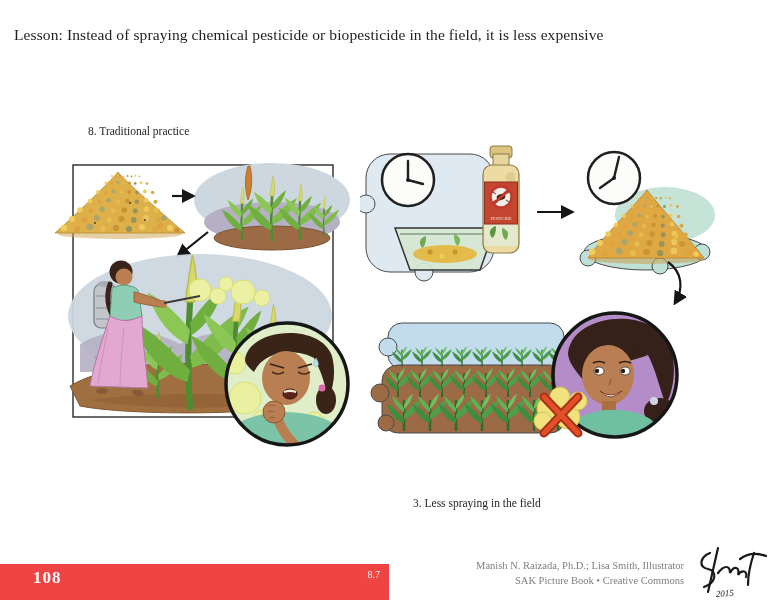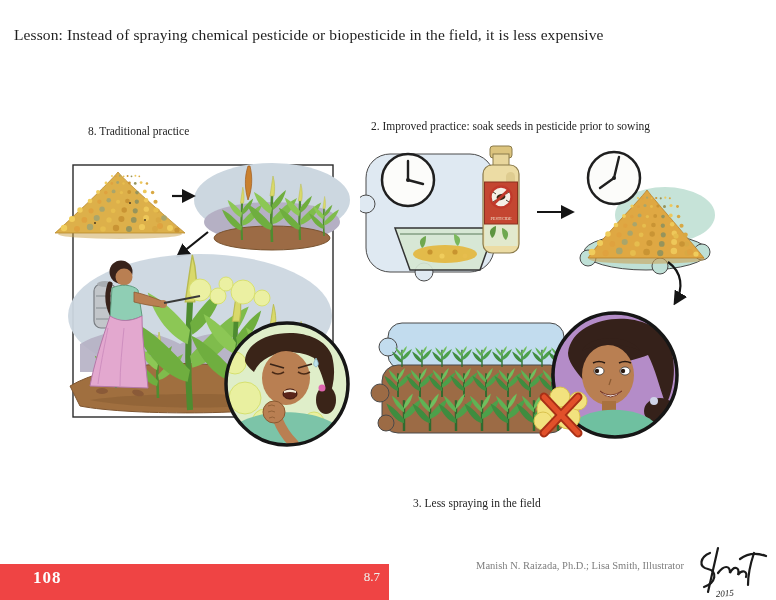--- a/index.html
+++ b/index.html
@@ -11,36 +11,35 @@
   .cap1{left:88px;top:125px;}
   .cap2{left:371px;top:120px;}
   .cap3{left:413px;top:456px;margin-top:41px;}
   .art{position:absolute;}
   .p1{left:50px;top:148px;}
   .p2{left:360px;top:140px;}
   .p3{left:368px;top:293px;}
   .footer-bar{position:absolute;left:0;top:564px;width:389px;height:46px;background:#ef4444;}
   .page-number{position:absolute;left:33px;top:4px;font-size:17px;font-weight:bold;
                letter-spacing:1px;color:#fdfdfd;}
-  .section-number{position:absolute;right:9px;top:5px;font-size:13px;color:#eef4f0;}
+  .section-number{position:absolute;right:9px;top:5px;font-size:10px;color:#eef4f0;}
   .credits{position:absolute;right:92px;top:559px;text-align:right;font-size:10.5px;
            line-height:14.5px;color:#7e7e7e;}
   .signature{position:absolute;left:688px;top:545px;}
 </style>
 </head>
 <body>
 
 <div class="page">
 
   <div class="lesson">
     <span style="display:block">Lesson: Instead of spraying chemical pesticide or biopesticide in the field, it is less expensive</span>
   </div>
 
   <div class="caption cap1">8. Traditional practice</div>
-  <div class="caption cap2">2. Improved practice: soak seeds in pesticide prior to sowing</div>
   <div class="caption cap3">3. Less spraying in the field</div>
 
   <svg class="art p1" width="308" height="308" viewBox="0 0 308 308">
     <defs>
       <marker id="ah" viewBox="0 0 10 10" refX="8" refY="5" markerWidth="6.5" markerHeight="6.5" orient="auto-start-reverse">
         <path d="M0,0 L10,5 L0,10 Z" fill="#151515"></path>
       </marker>
       <g id="plantA">
         <path d="M0,0 C-1,-15 -1,-30 0,-46" stroke="#4e8c30" stroke-width="2.6" fill="none"></path>
         <path d="M-1,-12 C-10,-14 -20,-24 -25,-38 C-14,-33 -5,-22 0,-17 Z" fill="#6fae3f"></path>
@@ -335,20 +334,21 @@
     </g>
   </svg>
 
   <div class="footer-bar">
     <span class="page-number">108</span>
     <span class="section-number">8.7</span>
   </div>
 
   <div class="credits">
     <span style="display:block">Manish N. Raizada, Ph.D.; Lisa Smith, Illustrator</span>
+    <span style="display:block">SAK Picture Book • Creative Commons</span>
   </div>
 
   <svg class="signature" width="84" height="56" viewBox="0 0 84 56">
     <g fill="none" stroke="#1a1a1a" stroke-width="2.2" stroke-linecap="round">
       <path d="M22,8 C12,12 10,22 20,24 C30,26 28,38 16,42"></path>
       <path d="M30,3 L20,47"></path>
       <path d="M30,28 C36,20 42,20 42,28 C46,20 52,22 50,30 C54,24 60,26 58,32"></path>
       <path d="M66,8 C62,20 60,32 60,40"></path>
       <path d="M52,14 C60,8 70,8 78,11"></path>
     </g>

